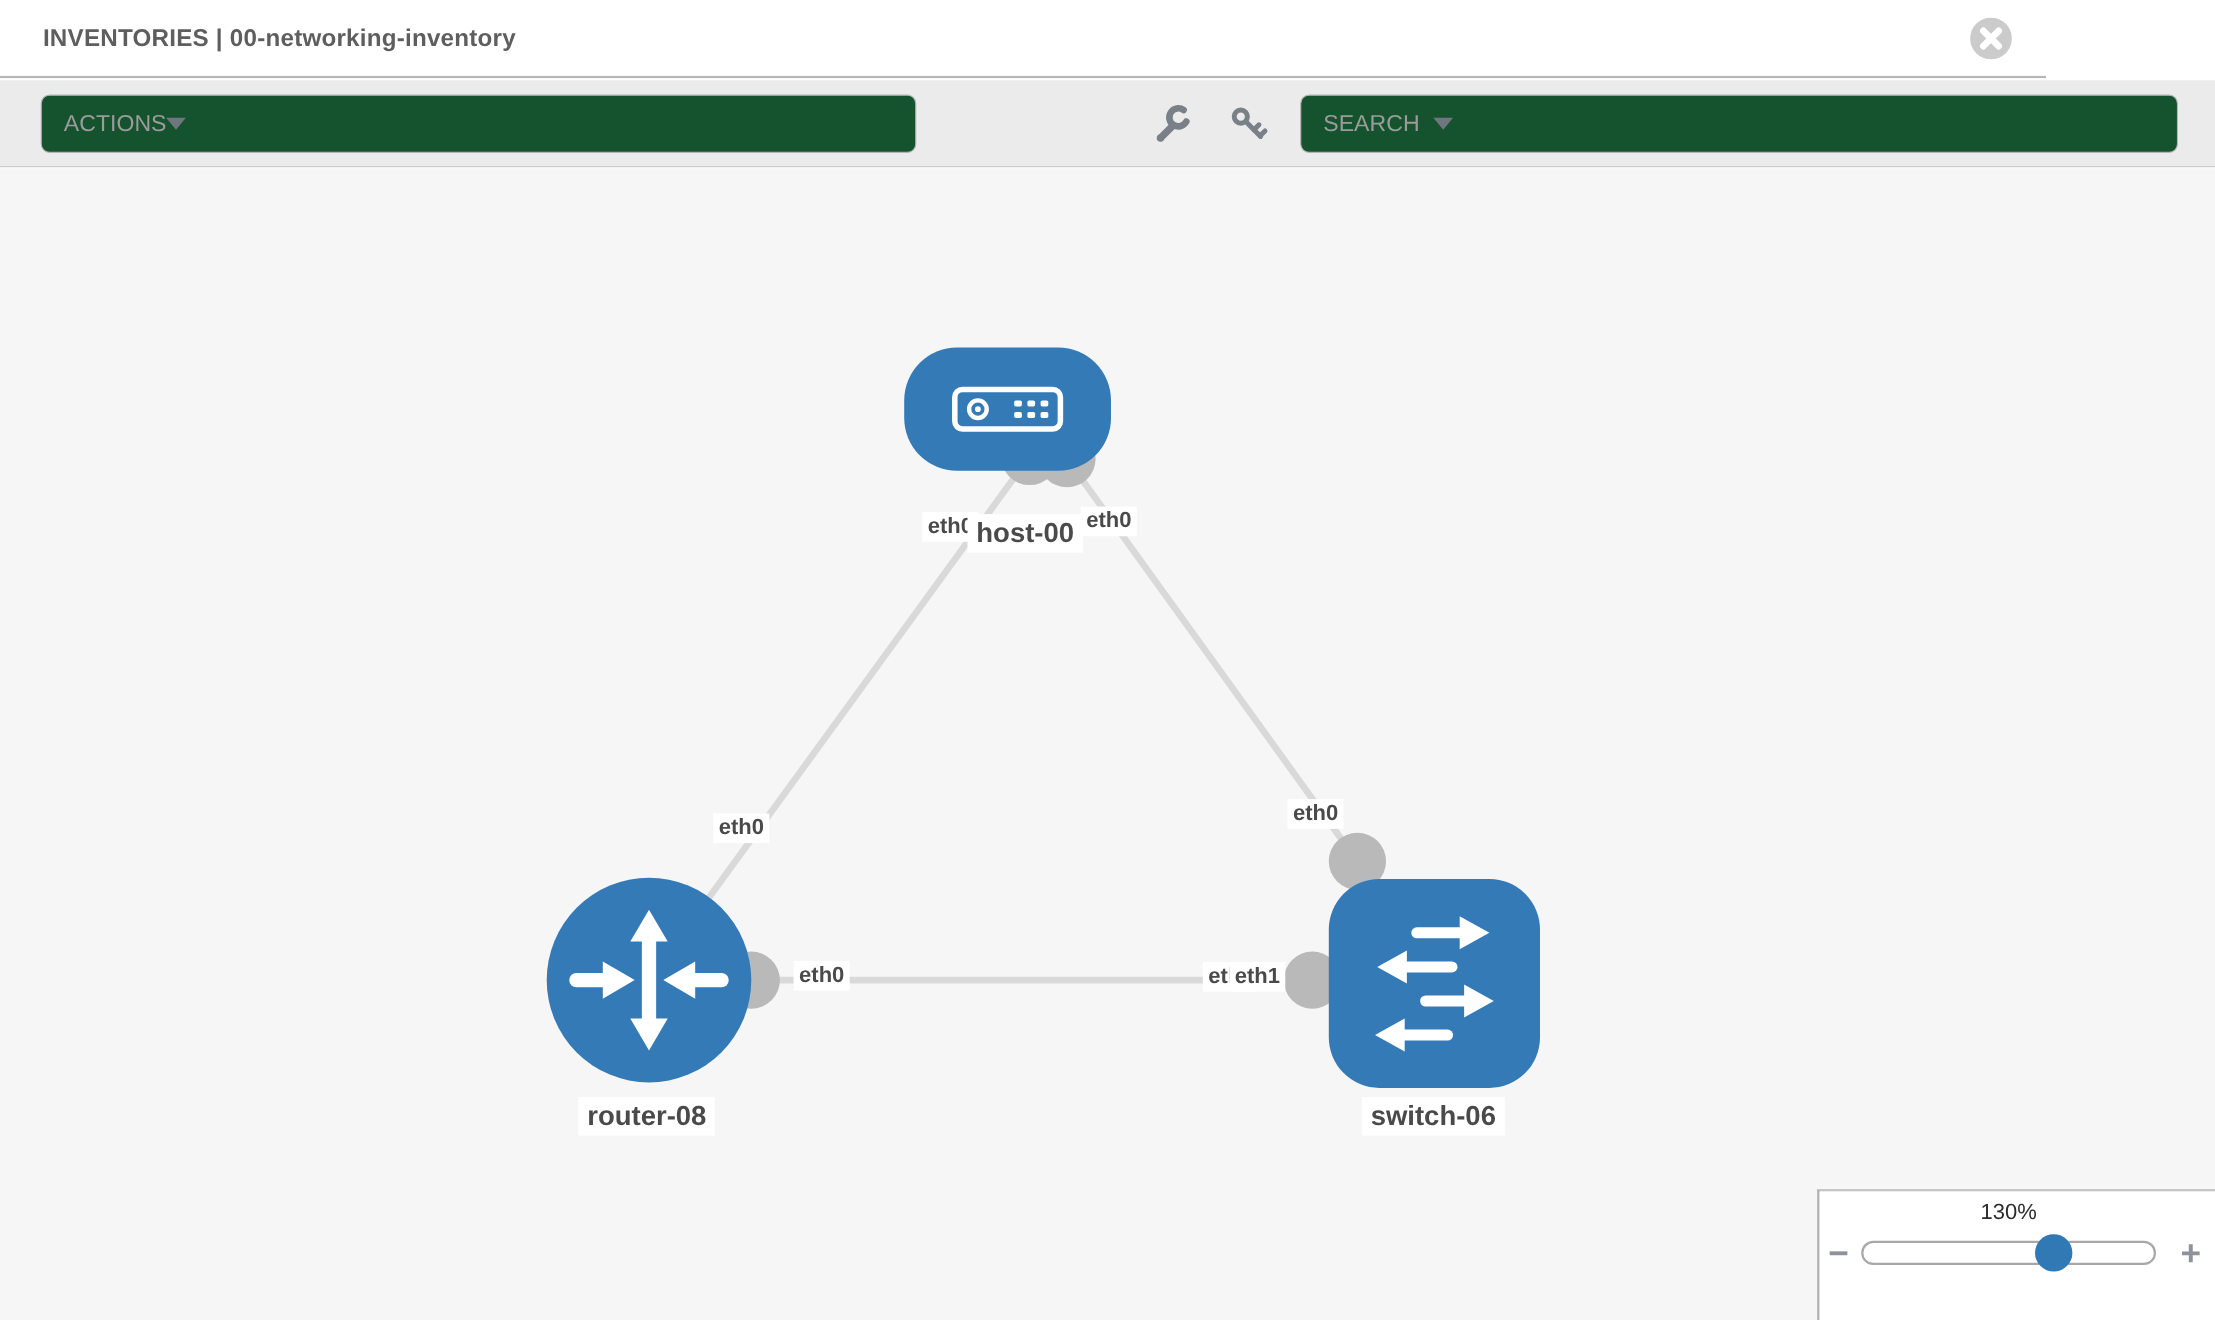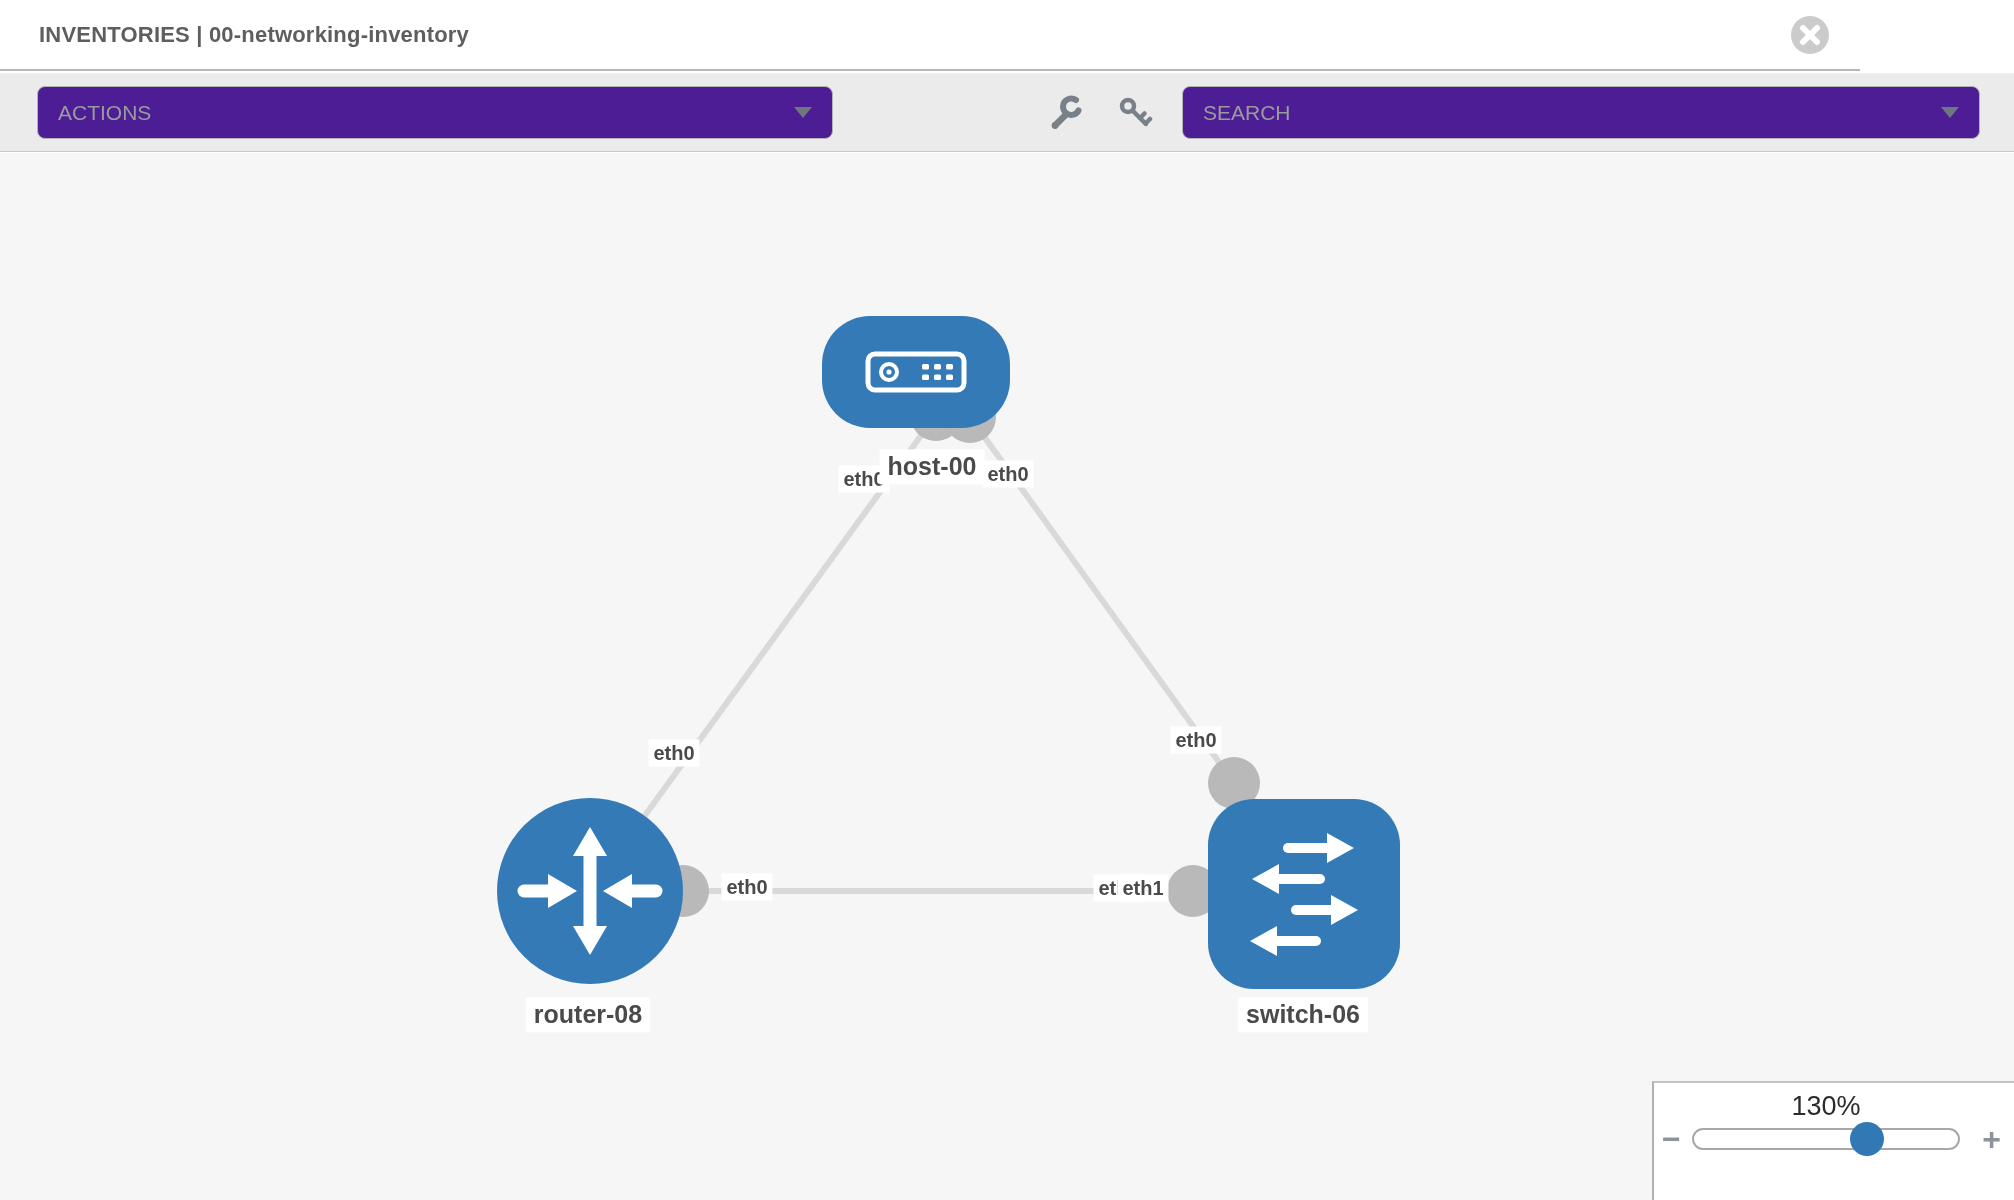--- a/index.html
+++ b/index.html
@@ -9,23 +9,23 @@
   
   .header { position:absolute; top:0; left:0; width:1860px; height:71px;
             background:#ffffff; border-bottom:2px solid #b7b7b7; z-index:30; }
   .page-title { position:absolute; left:39px; top:50%; transform:translateY(-50%);
                 font-size:22px; font-weight:bold; color:#5e5e5e; letter-spacing:.2px; }
   .close-btn { position:absolute; right:31px; top:16px; width:38px; height:38px; cursor:pointer; }
 
   
   .toolbar { position:absolute; top:73px; left:0; width:2014px; height:79px;
              background:#ebebeb; border-bottom:1px solid #c9c9c9; z-index:25; }
-  .select-box { position:absolute; top:13px; height:53px; background:#4c1d95;
+  .select-box { position:absolute; top:13px; height:53px; background:#14532d;
                 border:1px solid #b3b3b3; border-radius:8px; display:flex;
-                align-items:center; justify-content:space-between; padding:0 20px;
+                align-items:center; padding:0 20px;
                 font-size:21px; color:#9b9b9b; cursor:pointer; }
   .select-actions { left:37px;  width:796px; }
   .select-search  { left:1182px; width:798px;gap:12px; }
   .chevron { width:0; height:0; border-left:9px solid transparent;
              border-right:9px solid transparent; border-top:11px solid #6f7680; }
   .tool-icon { position:absolute; top:22px; width:36px; height:36px; cursor:pointer; }
   .icon-wrench { left:1048px; }
   .icon-key    { left:1117px; }
 
   
@@ -37,21 +37,21 @@
             color:#4a4a4a; white-space:nowrap; line-height:1.25;font-weight:bold; }
   .if-label   { font-size:20px; padding:1px 5px; z-index:3; }
   .node-label { font-size:25px; padding:2px 8px; z-index:4; }
   .if-label.behind { z-index:2; }
 
   
   .zoom-panel { position:absolute; right:0; bottom:0; width:362px; height:119px;
                 background:#ffffff; border-left:2px solid #b0b0b0;
                 border-top:2px solid #c3c3c3; z-index:20; }
   .zoom-value { position:absolute; top:8px; left:38px; width:268px; text-align:center;
-                font-size:27px; color:#2b2b2b; }
+                font-size:20px; color:#2b2b2b; }
   .zoom-minus, .zoom-plus { position:absolute; top:40px; font-size:32px; font-weight:bold;
                 color:#8e939b; cursor:pointer; line-height:32px; }
   .zoom-minus { left:8px; }
   .zoom-plus  { right:13px; }
   .zoom-track { position:absolute; top:45px; left:38px; width:268px; height:22px;
                 background:#ffffff; border:2px solid #a8a8a8; border-radius:12px; cursor:pointer; }
   .zoom-handle { position:absolute; top:-8px; left:156px; width:34px; height:34px;
                  border-radius:50%; background:#3079b5; cursor:grab; }
 </style>
 </head>
@@ -155,21 +155,21 @@
   </svg>
 
   <span class="nlabel if-label" style="left:864px; top:326px;">eth0</span>
   <span class="nlabel if-label" style="left:1008px; top:321px;">eth0</span>
   <span class="nlabel if-label" style="left:674px; top:600px;">eth0</span>
   <span class="nlabel if-label" style="left:1196px; top:587px;">eth0</span>
   <span class="nlabel if-label" style="left:747px; top:734px;">eth0</span>
   <span class="nlabel if-label behind" style="left:1119px; top:735px;">eth0</span>
   <span class="nlabel if-label" style="left:1143px; top:735px;">eth1</span>
 
-  <span class="nlabel node-label" style="left:932px; top:314px;text-align:center;">host-00</span>
+  <span class="nlabel node-label" style="left:932px; top:332px;text-align:center;">host-00</span>
   <span class="nlabel node-label" style="left:588px; top:862px;">router-08</span>
   <span class="nlabel node-label" style="left:1303px; top:862px;">switch-06</span>
 
   <div class="zoom-panel">
     <div class="zoom-value">130%</div>
     <div class="zoom-minus">−</div>
     <div class="zoom-track">
       <div class="zoom-handle"></div>
     </div>
     <div class="zoom-plus">+</div>

